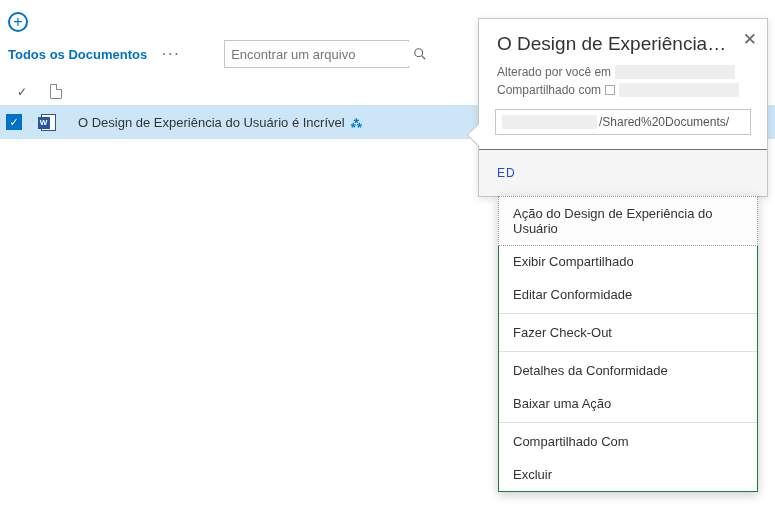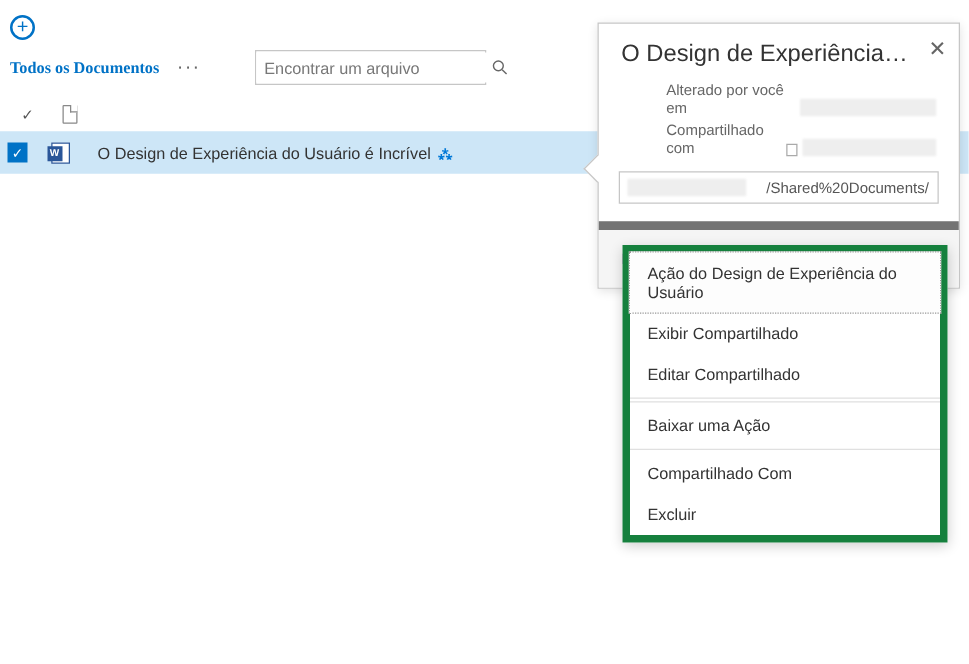--- a/index.html
+++ b/index.html
@@ -33,21 +33,21 @@
     margin-right: 6px;
     line-height: 1;
     font-weight: 400;
   }
   .toolbar {
     display: flex;
     align-items: center;
     padding: 4px 8px 10px 8px;
     gap: 10px;
   }
-  .view-name { color: #0072c6; font-weight: 600; font-size: 13px; font-family: Liberation Serif, serif; }
+  .view-name { color: #0072c6; font-weight: 600; font-size: 13px; }
   .toolbar-ellipsis { color: #666; font-size: 16px; letter-spacing:1px; cursor:pointer; padding:0 4px;}
   .search-wrap {
     display:flex; align-items:center;
     border:1px solid #c6c6c6;
     margin-left: 30px;
     width: 185px;
   }
   .search-input {
     border:none; outline:none;
     font-size:13px; color:#555;
@@ -98,44 +98,44 @@
     border-left:1px solid #c6c6c6;
     border-bottom:1px solid #c6c6c6;
     transform:rotate(45deg);
   }
   .callout-header {
     padding:14px 36px 8px 18px;
     position:relative;
   }
   .callout-title { font-size:19px; color:#333; font-weight:400; white-space:nowrap; overflow:hidden; text-overflow:ellipsis;}
   .callout-close { position:absolute; top:10px; right:10px; font-size:17px; color:#666; cursor:pointer;}
-  .callout-meta { padding:2px 18px; font-size:12px; color:#666; display:flex; align-items:flex-end; gap:4px;margin-left:36px;}
+  .callout-meta { padding:2px 18px; font-size:12px; color:#666; display:flex; align-items:center; gap:4px;}
   .blur-box { display:inline-block; height:14px; background:#eee; border-radius:1px; filter:blur(0.7px);}
   .blur-long { width:120px;}
   .blur-med { width:120px;}
   .share-icon-sm { width:10px; height:10px; border:1px solid #aaa; display:inline-block;}
   .url-box {
     margin:10px 16px 14px 16px;
     border:1px solid #c6c6c6;
     padding:5px 6px;
     font-size:12px; color:#555;
-    display:flex; align-items:center; gap:16px;
+    display:flex; align-items:center; gap:2px;
     white-space:nowrap; overflow:hidden;
   }
   .callout-footer {
-    border-top:7px solid #737373;
+    border-top:1px solid #737373;
     background:#f5f5f5;
     padding:16px 18px;
-    font-size:12px; color:#a21caf; letter-spacing:1px;
+    font-size:12px; color:#1d4ed8; letter-spacing:1px;
   }
   .menu {
     position:absolute;
     top:196px; left:498px;
     width:260px;
-    border:6px solid #15803d;
+    border:1px solid #15803d;
     background:#fff;
     box-shadow:0 3px 10px rgba(0,0,0,0.2);
     z-index:10;
   }
   .menu-item {
     padding:9px 14px;
     font-size:13px; color:#333;
     cursor:pointer;
   }
   .menu-item.highlight { border:1px dotted #999; background:#fdfdfd; margin:-1px;}
@@ -205,20 +205,22 @@
     <span>/Shared%20Documents/</span>
   </div>
   <div class="callout-footer">
     <span>ED</span>
   </div>
 </div>
 
 <div class="menu">
   <div class="menu-item highlight">Ação do Design de Experiência do Usuário</div>
   <div class="menu-item">Exibir Compartilhado</div>
-  <div class="menu-item">Editar Compartilhado</div>
+  <div class="menu-item">Editar Conformidade</div>
   <div class="menu-sep"></div>
+  <div class="menu-item">Fazer Check-Out</div>
   <div class="menu-sep"></div>
+  <div class="menu-item">Detalhes da Conformidade</div>
   <div class="menu-item">Baixar uma Ação</div>
   <div class="menu-sep"></div>
   <div class="menu-item">Compartilhado Com</div>
   <div class="menu-item">Excluir</div>
 </div>
 
 </body></html>

